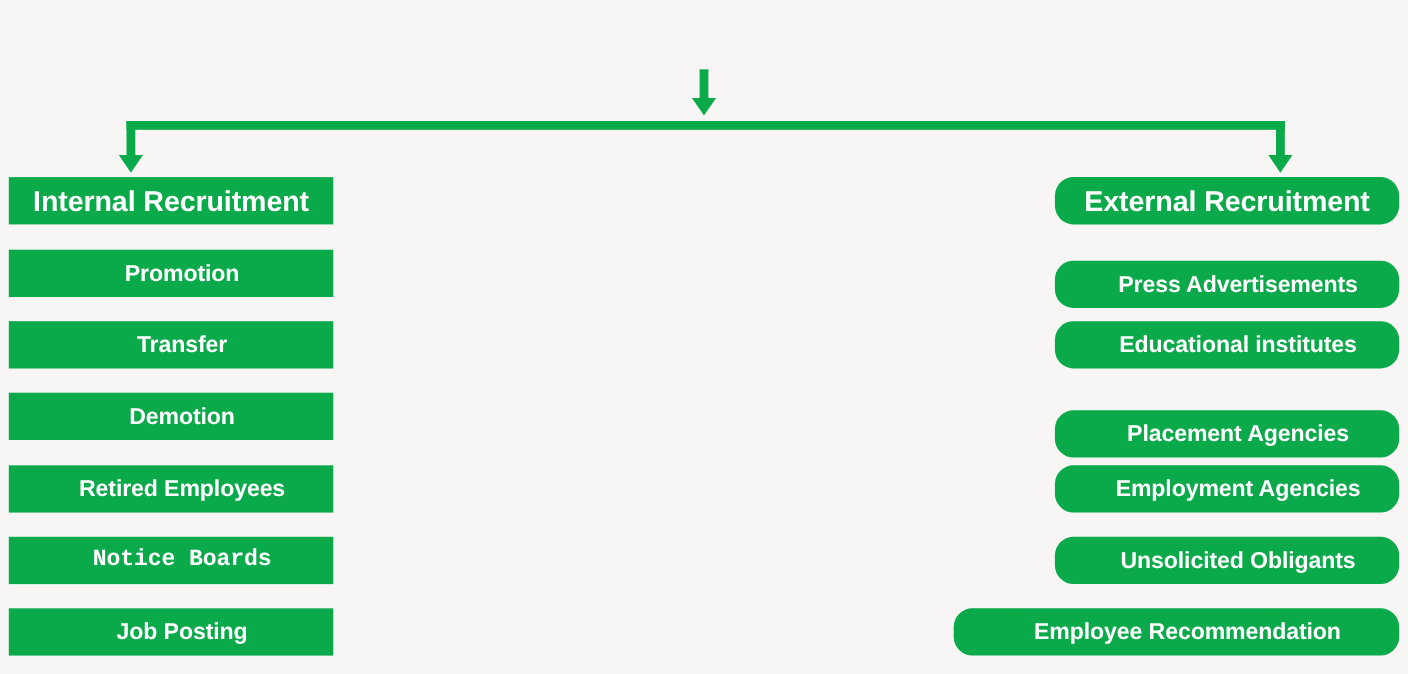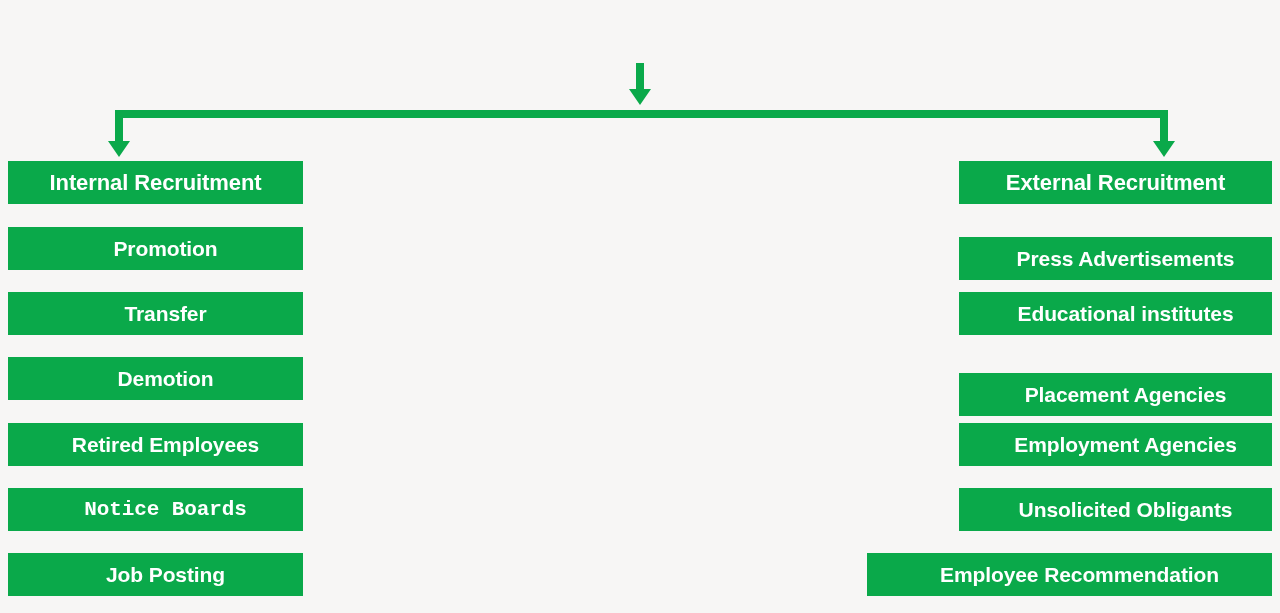--- a/index.html
+++ b/index.html
@@ -33,33 +33,34 @@
     white-space: nowrap;
   }
   #title-node {
     left: 472px;
     top: 5px;
     width: 336px;
     height: 58px;
     font-size: 23px;
   }
   .branch-head {
-    font-size: 22px;
+    font-size: 26px;
   }
   .leaf {
     font-size: 21px;
     padding-left: 20px;
   }
   .left-col .node {
     left: 8px;
     width: 295px;
     height: 43px;
   }
   .right-col .node {
     height: 43px;
+    border-radius: 17px;
   }
   .connector {
     position: absolute;
     background: #0aa94a;
   }
   .arrow-head {
     position: absolute;
     width: 0;
     height: 0;
     border-left: 11px solid transparent;

